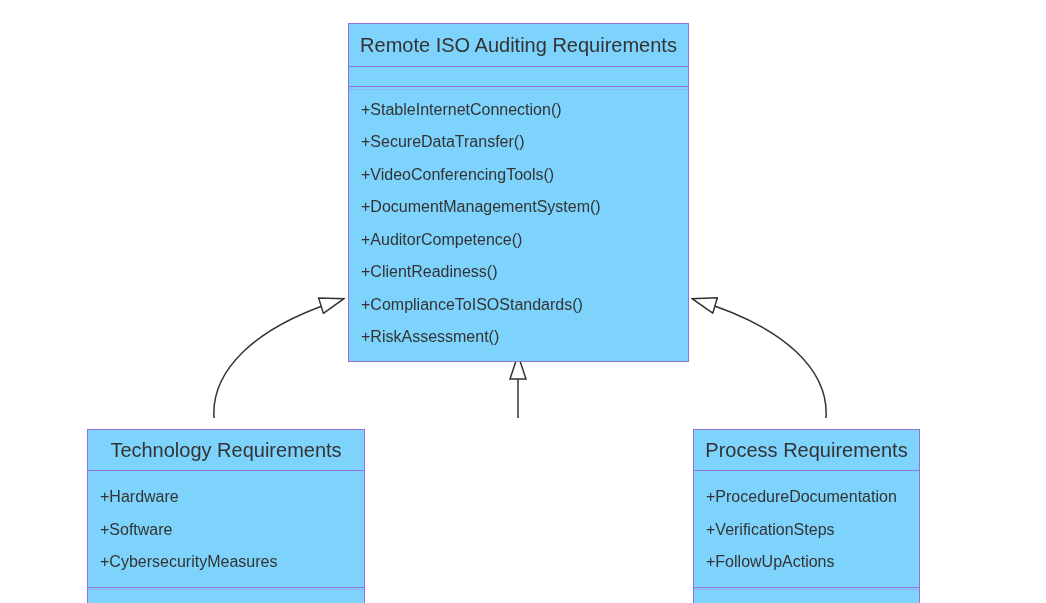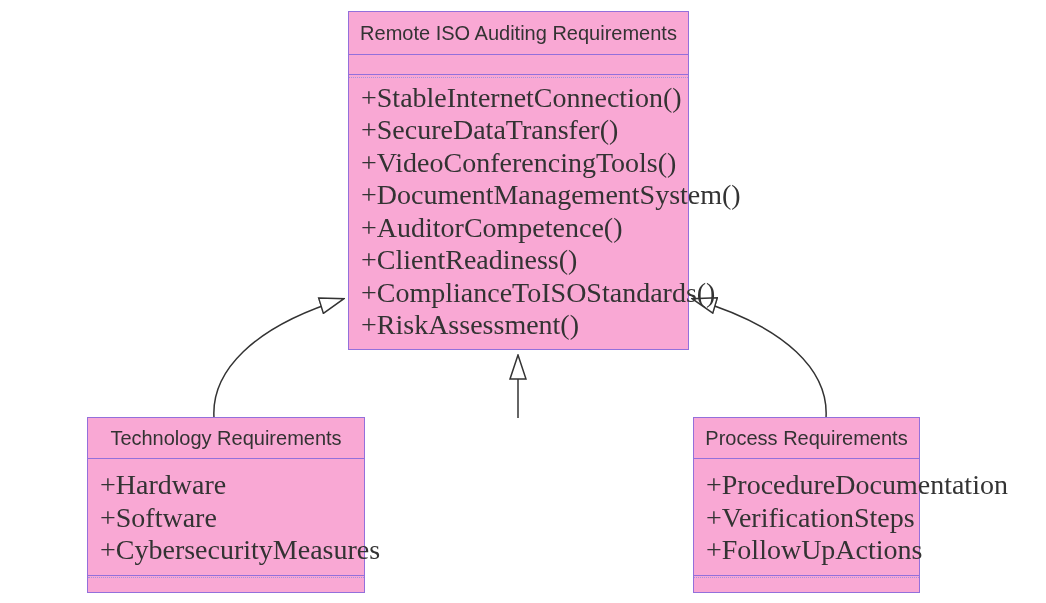--- a/index.html
+++ b/index.html
@@ -8,35 +8,35 @@
     width:1046px;height:603px;
     background:#ffffff;
     font-family:"Liberation Sans","DejaVu Sans",sans-serif;
     color:#333333;
     overflow:hidden;
   }
   .arrows{position:absolute;left:0;top:0;width:1046px;height:603px;pointer-events:none;}
   .class-box{
     position:absolute;
     box-sizing:border-box;
-    background:#f9a8d4;
+    background:#7dd3fc;
     border:1.5px solid #9370DB;
-    display:flex;flex-direction:column;
+    display:flex;flex-direction:column;margin-top:12px;
   }
   .compartment{box-sizing:border-box;}
   .title{
     display:flex;align-items:center;justify-content:center;
     font-size:20px;white-space:nowrap;
   }
   .box-main .title{height:42px;}
   .box-child .title{height:40px;}
   .divider{height:0;border-top:1.5px solid #9370DB;flex:none;}
   .divider.dotted{height:1.5px;border-bottom:1px dotted #a893dd;}
   .empty-attrs{height:19px;flex:none;}
-  .members{font-size:28px;font-family:Liberation Serif, serif;}
+  .members{font-size:16px;}
   .box-main .members{padding:4px 12px;}
   .box-child .members{padding:10px 12px 8px;}
   .member{line-height:32.5px;white-space:nowrap;}
   .empty-foot{flex:1;}
 </style>
 </head>
 <body>
 
 <div class="canvas">
 

